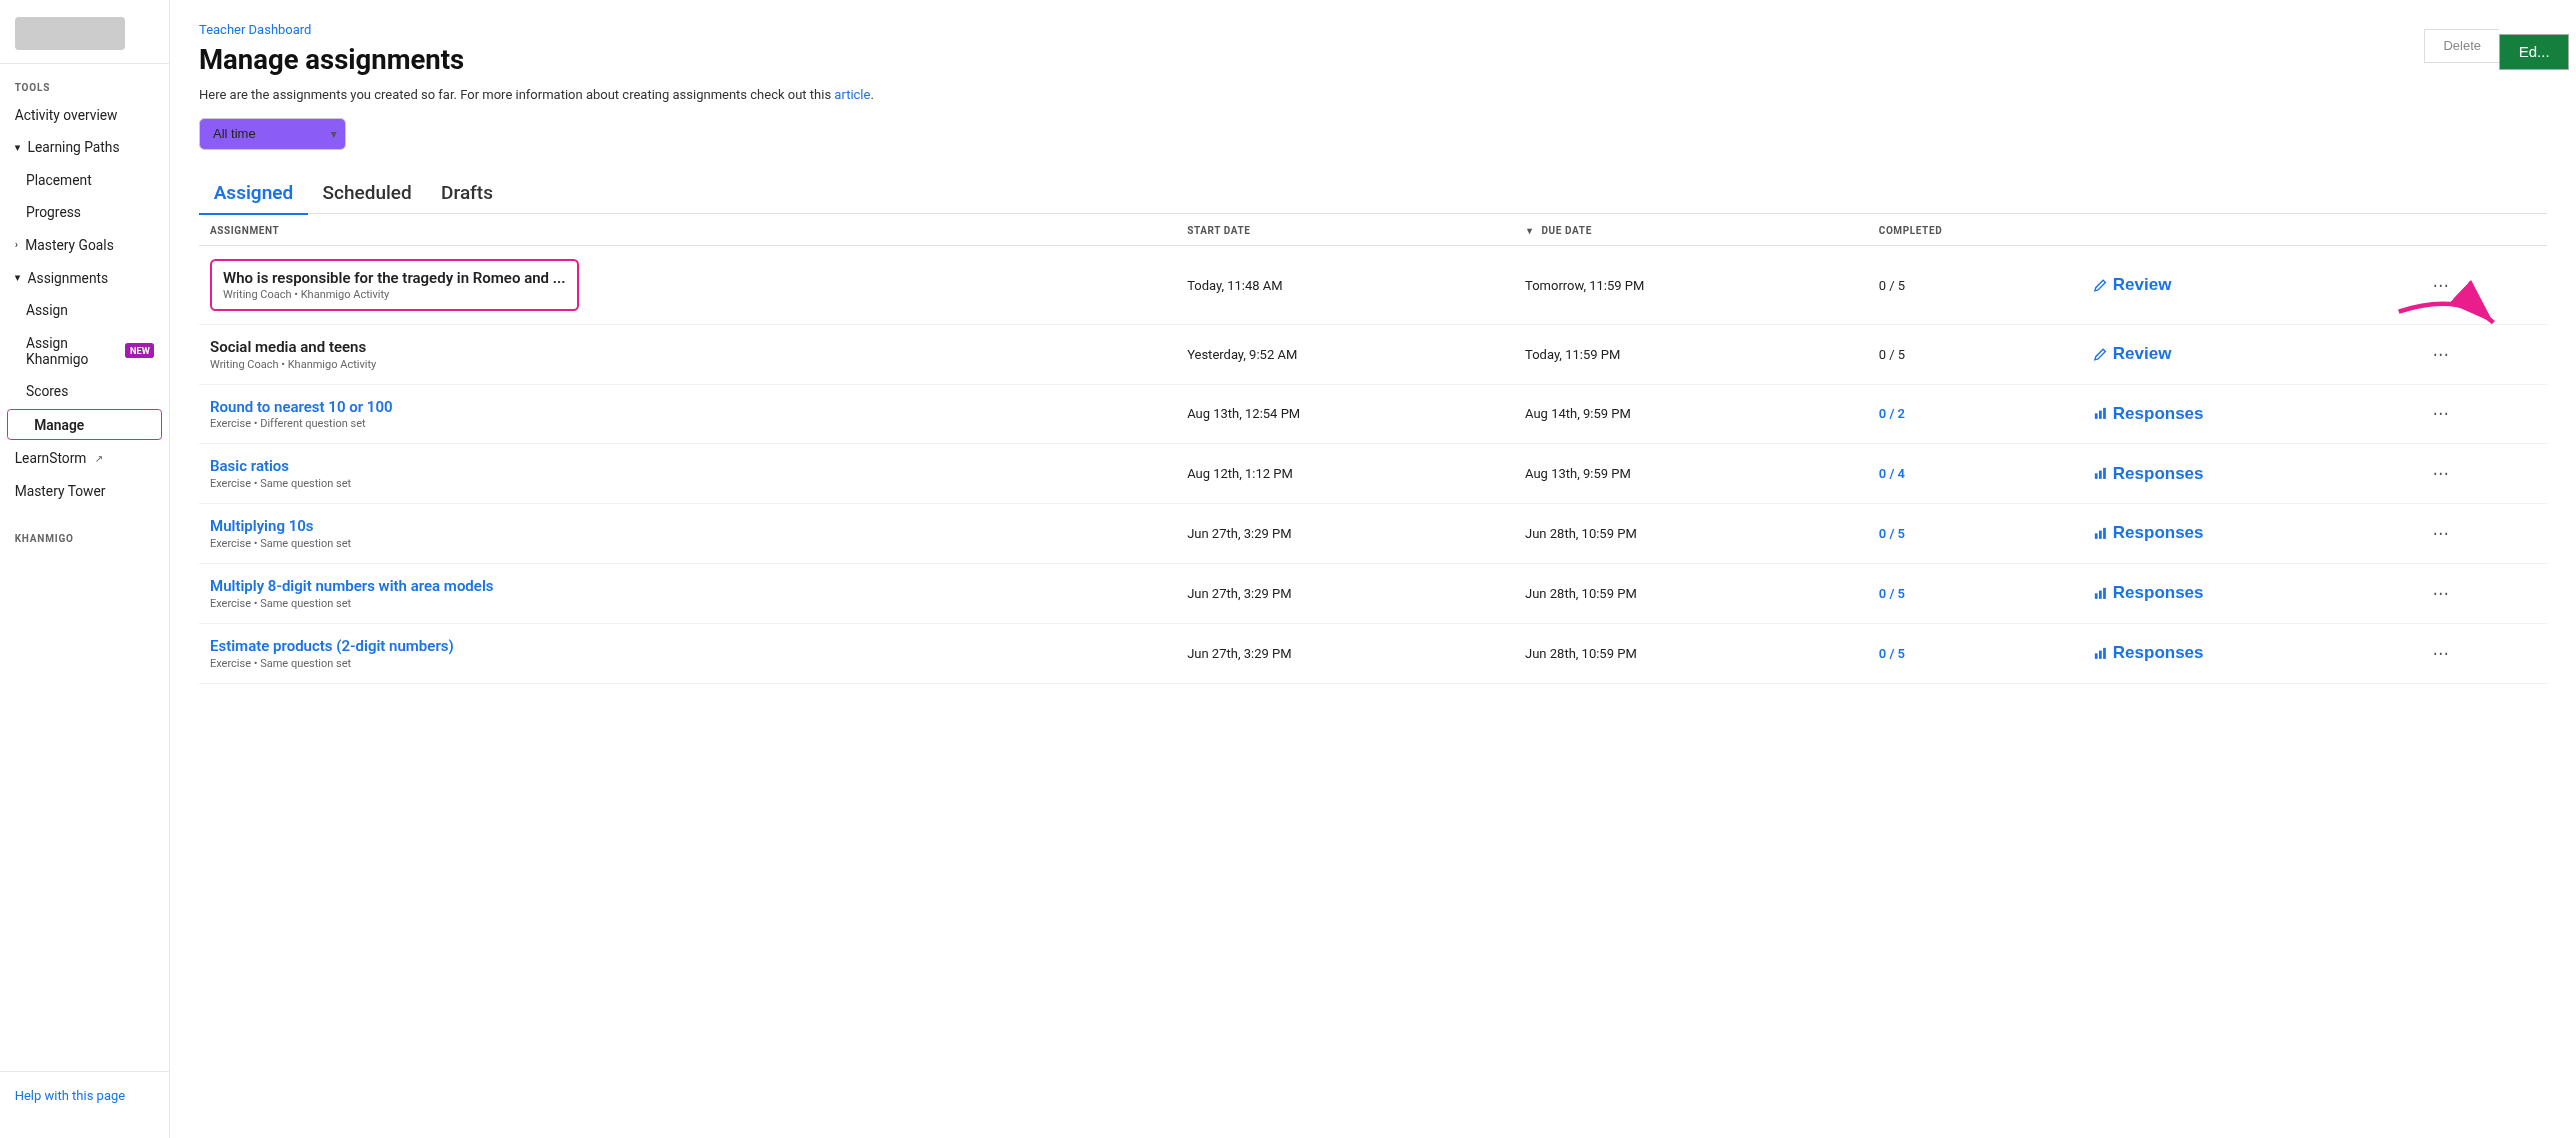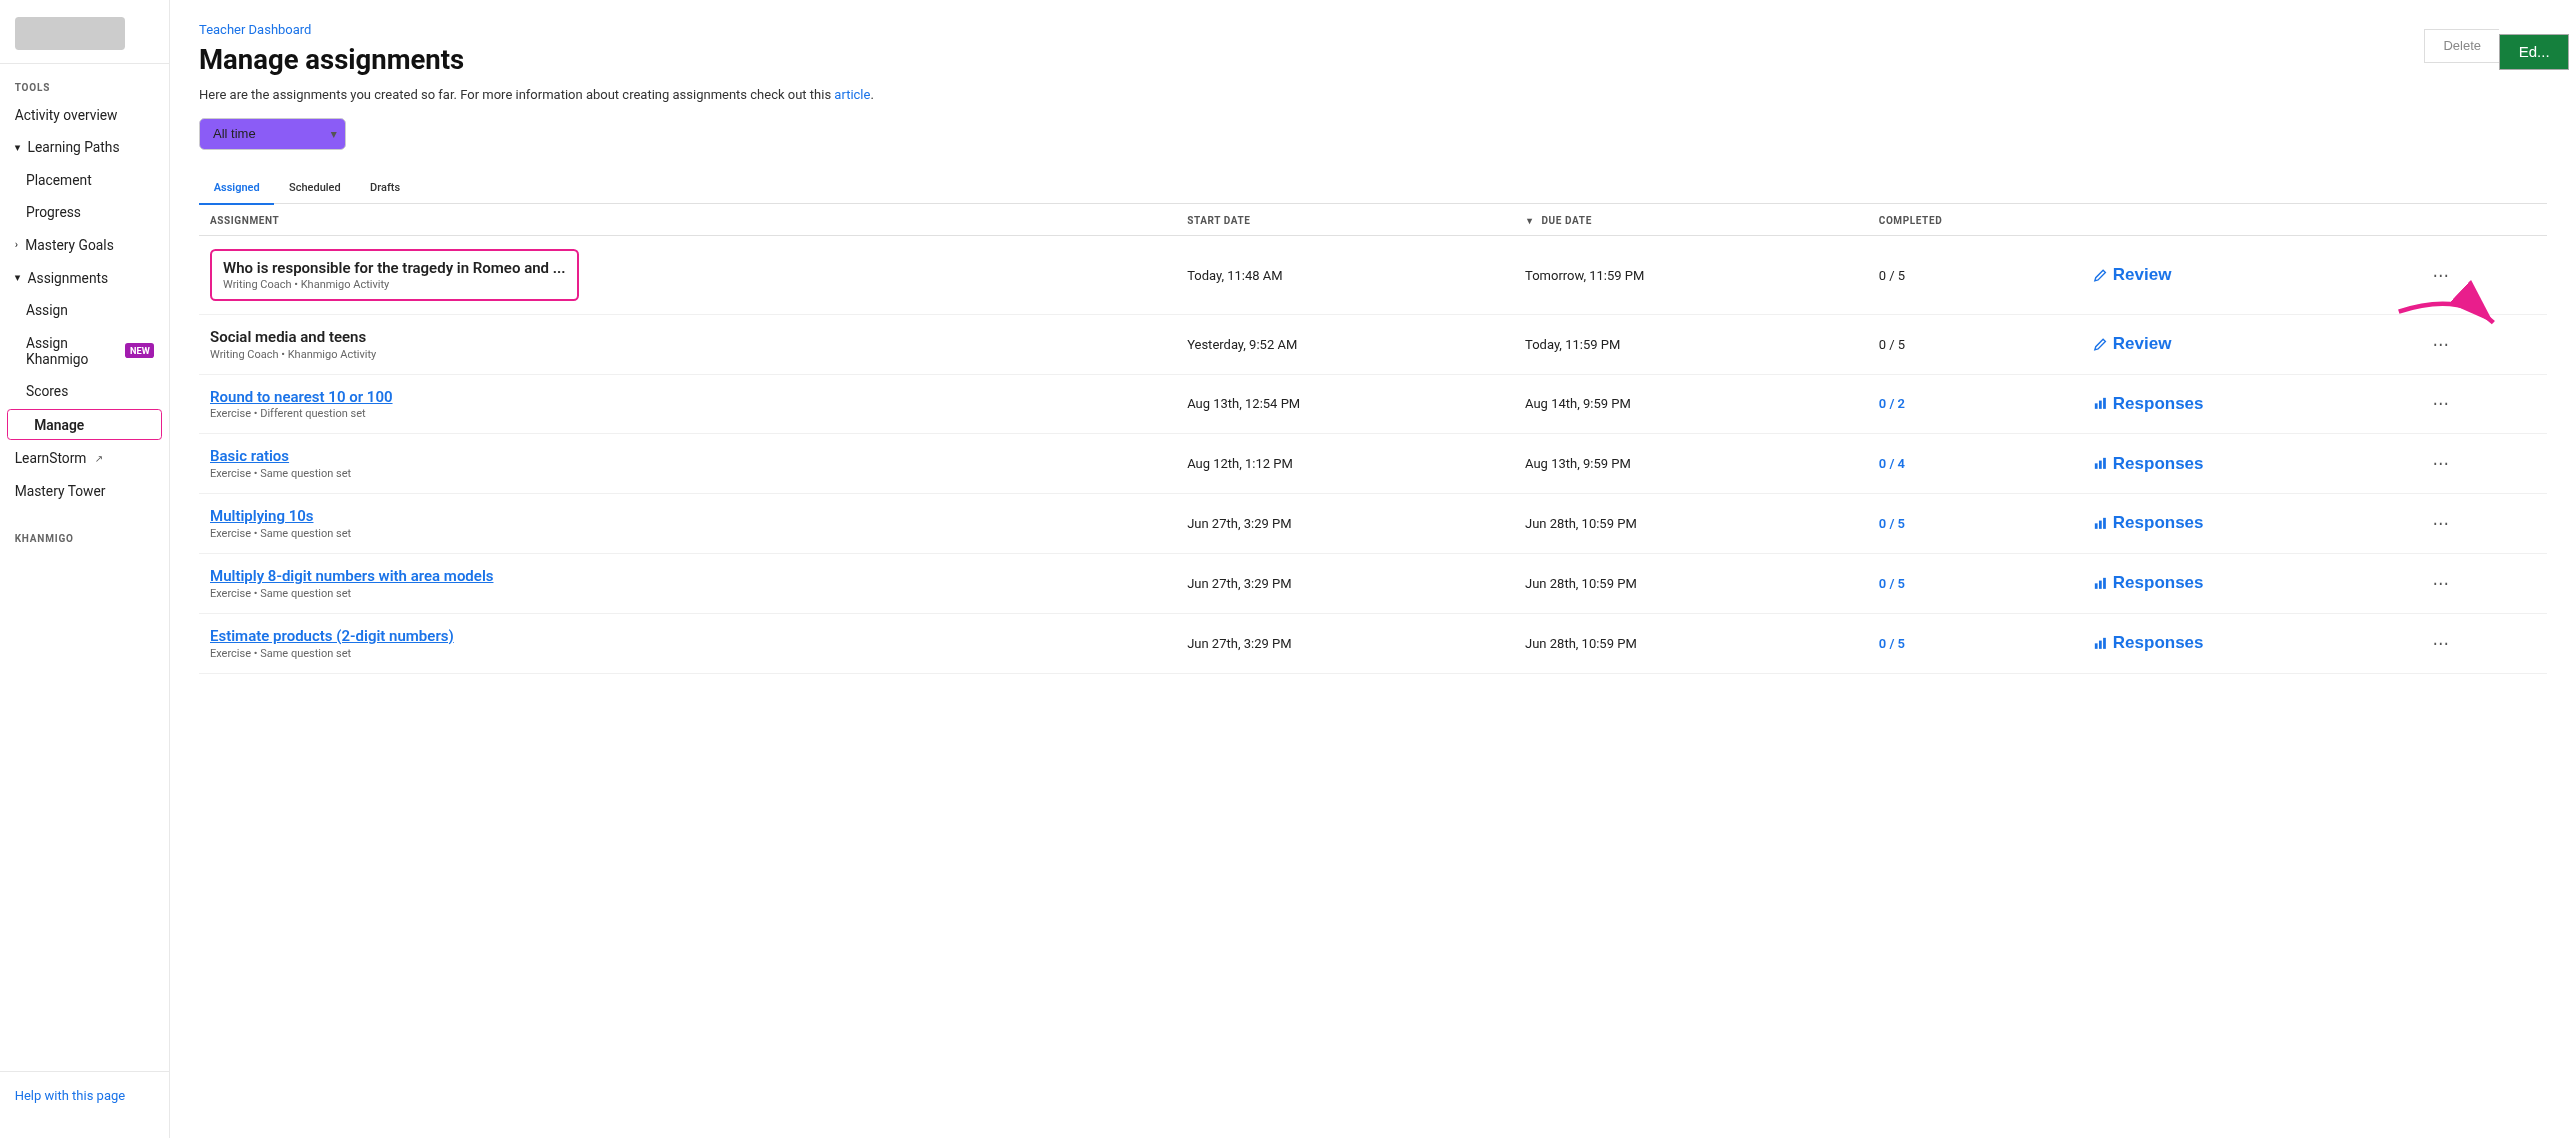--- a/index.html
+++ b/index.html
@@ -164,21 +164,21 @@
 
     
     .tabs {
       display: flex;
       gap: 0;
       border-bottom: 1.8px solid #e0e0e0;
       margin-bottom: 0;
     }
     .tab {
       padding: 9.2px 14.7px;
-      font-size: 11px;
+      font-size: 19px;
       color: #333;
       cursor: pointer;
       border-bottom: 2.8px solid transparent;
       margin-bottom: -1.8px;
       font-weight: 500;
     }
     .tab.active {
       color: #1a73e8;
       border-bottom: 2.8px solid #1a73e8;
       font-weight: 600;
@@ -205,21 +205,21 @@
     .assignments-table th.sortable { cursor: pointer; }
     .assignments-table th .sort-arrow { margin-right: 3.7px; font-size: 9.2px; }
     .assignments-table td {
       padding: 13px 11px;
       font-size: 13px;
       color: #222;
       border-bottom: 0.9px solid #f0f0f0;
       vertical-align: middle;
     }
     .assignment-name { font-weight: 600; color: #222; font-size: 15px; }
-    .assignment-name.link { color: #1a73e8; cursor: pointer; text-decoration: underline; }
+    .assignment-name.link { color: #1a73e8; cursor: pointer; }
     .assignment-meta { font-size: 11px; color: #666; margin-top: 1.8px; }
     .action-btn {
       display: inline-flex;
       align-items: center;
       gap: 5.5px;
       color: #1a73e8;
       font-size: 17px;
       font-weight: 600;
       cursor: pointer;
       background: none;

